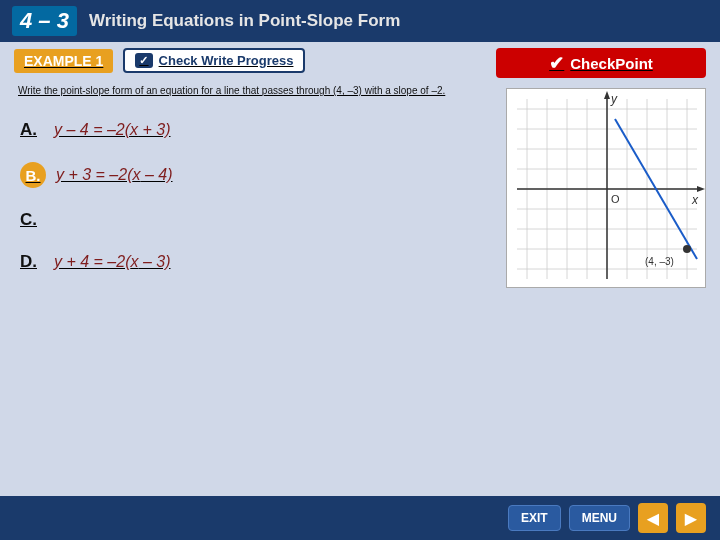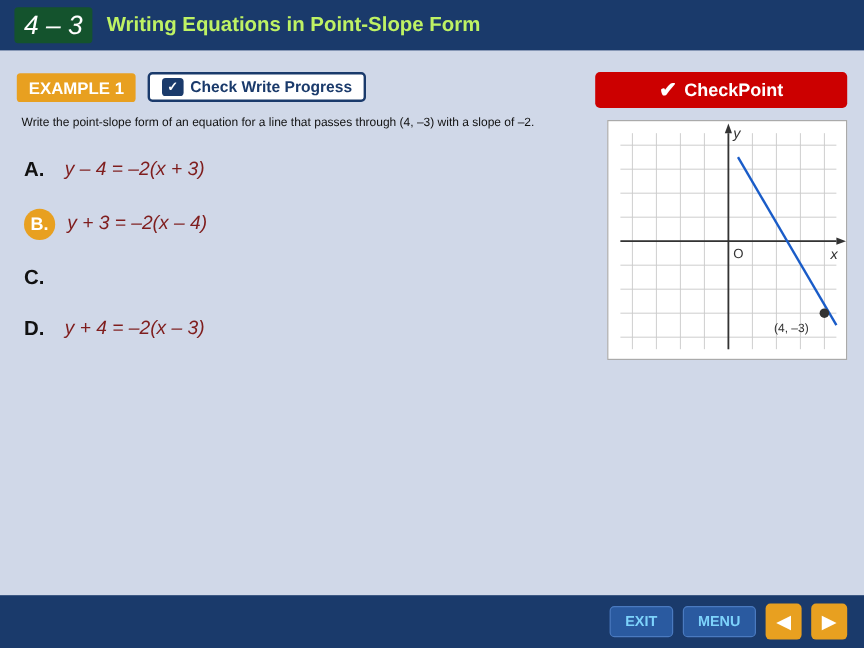--- a/index.html
+++ b/index.html
@@ -21,42 +21,43 @@
     
     .header {
       background: #1a3a6b;
       height: 42px;
       display: flex;
       align-items: center;
       padding: 0 12px;
       position: relative;
     }
     .lesson-badge {
-      background: #14532d;
-      color: white;
-      font-weight: normal;
+      background: #0369a1;
+      color: white;
+      font-weight: bold;
       font-size: 22px;
       padding: 2px 8px;
       border-radius: 3px;
       margin-right: 12px;
       font-style: italic;
     }
     .header-title {
-      color: #bef264;
+      color: #e5e5e5;
       font-size: 17px;
       font-weight: bold;
     }
 
     
     .main-content {
       display: flex;
       flex-direction: row;
       height: calc(540px - 42px - 44px);
-      padding: 18px 14px;
+      padding: 6px 14px;
       gap: 10px;
+      text-decoration: underline;
     }
 
     
     .left-panel {
       flex: 1;
       display: flex;
       flex-direction: column;
       gap: 0;
     }
 
@@ -181,21 +182,21 @@
       background: #1a3a6b;
       height: 44px;
       display: flex;
       align-items: center;
       justify-content: flex-end;
       padding: 0 14px;
       gap: 8px;
     }
     .footer-btn {
       background: #2a5aa0;
-      color: #7dd3fc;
+      color: #ffffff;
       border: 1px solid #4a7ac0;
       border-radius: 4px;
       padding: 5px 12px;
       font-size: 12px;
       font-weight: bold;
       cursor: pointer;
     }
     .footer-nav-btn {
       background: #e8a020;
       color: white;

